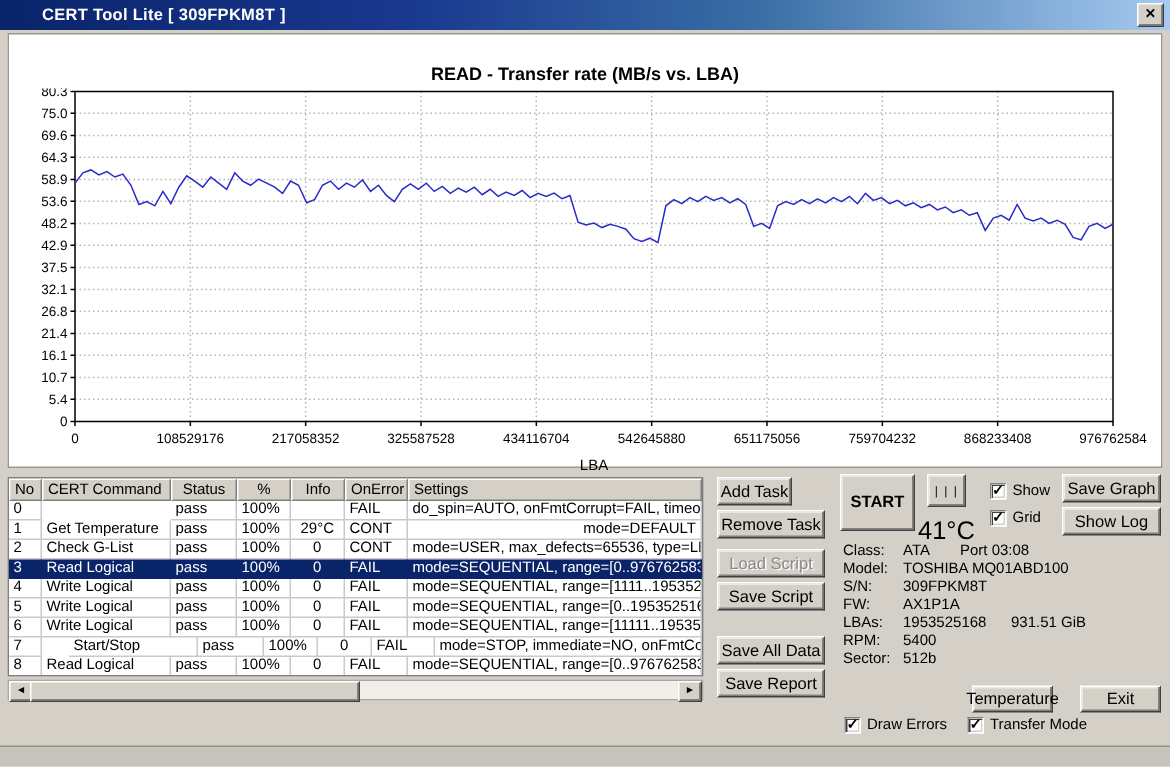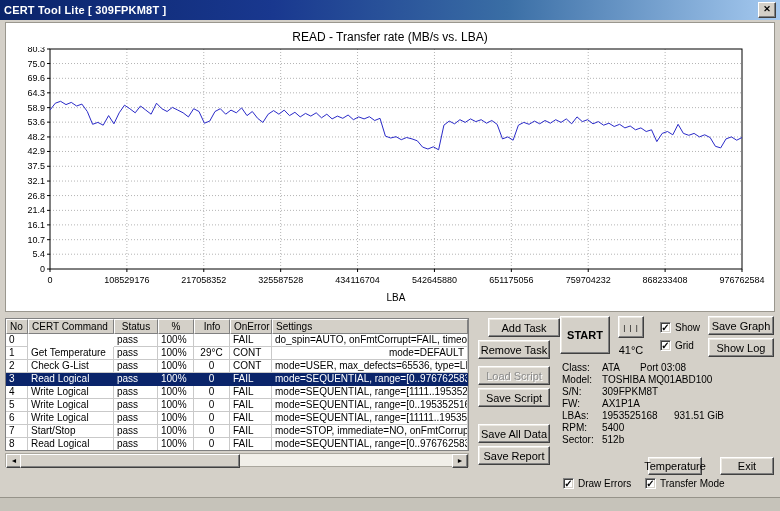--- a/index.html
+++ b/index.html
@@ -7,33 +7,33 @@
     width:780px; height:511px; position:relative; overflow:hidden;
     background:#d4d0c8; font-family:"Liberation Sans",sans-serif; color:#000;
     -webkit-font-smoothing:antialiased;
   }
   
   .titlebar {
     position:absolute; left:0; top:0; width:780px; height:20px;
     background:linear-gradient(90deg,#0a246a 0%,#19388f 35%,#3a6ea5 65%,#a6caf0 100%);
     display:flex; align-items:center; padding:0 4px; box-sizing:border-box;
   }
-  .titlebar .title { flex:1; color:#fff; font-size:11px; font-weight:bold; letter-spacing:.2px; }
+  .titlebar .title { flex:1; color:#fff; font-size:11px; font-weight:bold; letter-spacing:.2px;margin-left:24px; }
   .win-btn {
     width:16px; height:14px; background:#d4d0c8; cursor:default;
     border:1px solid; border-color:#ffffff #404040 #404040 #ffffff;
     box-shadow:inset -1px -1px 0 #808080;
     font-size:9px; line-height:12px; text-align:center; font-weight:bold;
   }
   
   .chart-panel {
     position:absolute; left:5px; top:22px; width:770px; height:290px;
     background:#fff; border:1px solid #9a978e; box-sizing:border-box;
   }
-  .chart-title { text-align:center; font-size:12px; font-weight:normal; padding-top:7px; height:15px; }
+  .chart-title { text-align:center; font-size:12px; font-weight:bold; padding-top:19px; height:15px; }
   .chart-panel svg { display:block; margin-top:2px; }
   svg text { font-family:"Liberation Sans",sans-serif; }
   
   .task-table {
     position:absolute; left:5px; top:318px; width:464px; height:133px;
     background:#fff; border:1px solid #808080; box-sizing:border-box;
     font-size:10px; overflow:hidden;
   }
   .tr { display:flex; height:13px; line-height:12px; }
   .tr.head { height:15px; line-height:14px; background:#c2410c; }
@@ -83,21 +83,21 @@
     border:1px solid; border-color:#808080 #fff #fff #808080;
     box-shadow:inset 1px 1px 0 #404040, inset -1px -1px 0 #d4d0c8;
     font-size:10px; line-height:10px; text-align:center; font-weight:bold;
   }
   
   #device-info { position:absolute; left:562px; top:362px; width:213px; font-size:10px; }
   .info-line { position:relative; height:12px; line-height:12px; white-space:nowrap; }
   .info-label { display:inline-block; width:40px; }
   .info-extra { position:absolute; top:0; }
   
-  .temp-label { position:absolute; left:610px; top:344px; width:42px; text-align:center; font-size:11px; }
+  .temp-label { position:absolute; left:610px; top:344px; width:42px; text-align:center; font-size:17px; }
   .strip {
     position:absolute; left:0; top:497px; width:780px; height:14px;
     background:#c6c3ba; border-top:1px solid #96938a;
   }
 </style>
 </head>
 <body>
 
 <div class="titlebar">
   <span class="title">CERT Tool Lite [ 309FPKM8T ]</span>
@@ -255,21 +255,21 @@
       <div class="td" style="width: 22px; text-align: left;">6</div>
       <div class="td" style="width: 86px; text-align: left;">Write Logical</div>
       <div class="td" style="width: 44px; text-align: left;">pass</div>
       <div class="td" style="width: 36px; text-align: left;">100%</div>
       <div class="td" style="width: 36px; text-align: center;">0</div>
       <div class="td" style="width: 42px; text-align: left;">FAIL</div>
       <div class="td" style="flex: 1 1 0%; text-align: left;">mode=SEQUENTIAL, range=[11111..1953525167], step</div>
     </div>
     <div class="tr">
       <div class="td" style="width: 22px; text-align: left;">7</div>
-      <div class="td" style="width: 86px; text-align: left;">Start/Stop</div>
+      <div class="td" style="width: 86px; text-align: left; margin-left: 18px;">Start/Stop</div>
       <div class="td" style="width: 44px; text-align: left;">pass</div>
       <div class="td" style="width: 36px; text-align: left;">100%</div>
       <div class="td" style="width: 36px; text-align: center;">0</div>
       <div class="td" style="width: 42px; text-align: left;">FAIL</div>
       <div class="td" style="flex: 1 1 0%; text-align: left;">mode=STOP, immediate=NO, onFmtCorrupt=IGNORE,</div>
     </div>
     <div class="tr">
       <div class="td" style="width: 22px; text-align: left;">8</div>
       <div class="td" style="width: 86px; text-align: left;">Read Logical</div>
       <div class="td" style="width: 44px; text-align: left;">pass</div>
@@ -279,21 +279,21 @@
       <div class="td" style="flex: 1 1 0%; text-align: left;">mode=SEQUENTIAL, range=[0..976762583], step=7000</div>
     </div>
   </div>
 
 <div class="hscroll">
   <span class="sb-btn left"><span>◄</span></span>
   <span class="sb-thumb"></span>
   <span class="sb-btn right"><span>►</span></span>
 </div>
 
-<button class="btn" style="left:488px;top:318px;width:72px;height:19px">Add Task</button>
+<button class="btn" style="left:478px;top:318px;width:50px;height:19px">Add Task</button>
 <button class="btn" style="left:478px;top:340px;width:72px;height:19px">Remove Task</button>
 <button class="btn disabled" style="left:478px;top:366px;width:72px;height:19px">Load Script</button>
 <button class="btn" style="left:478px;top:388px;width:72px;height:19px">Save Script</button>
 <button class="btn" style="left:478px;top:424px;width:72px;height:19px">Save All Data</button>
 <button class="btn" style="left:478px;top:446px;width:72px;height:19px">Save Report</button>
 
 <button class="btn start" style="left:560px;top:316px;width:50px;height:38px">START</button>
 <button class="btn" style="left:618px;top:316px;width:26px;height:22px;font-size:8px;letter-spacing:1px">| | |</button>
 <div class="temp-label">41°C</div>
 

